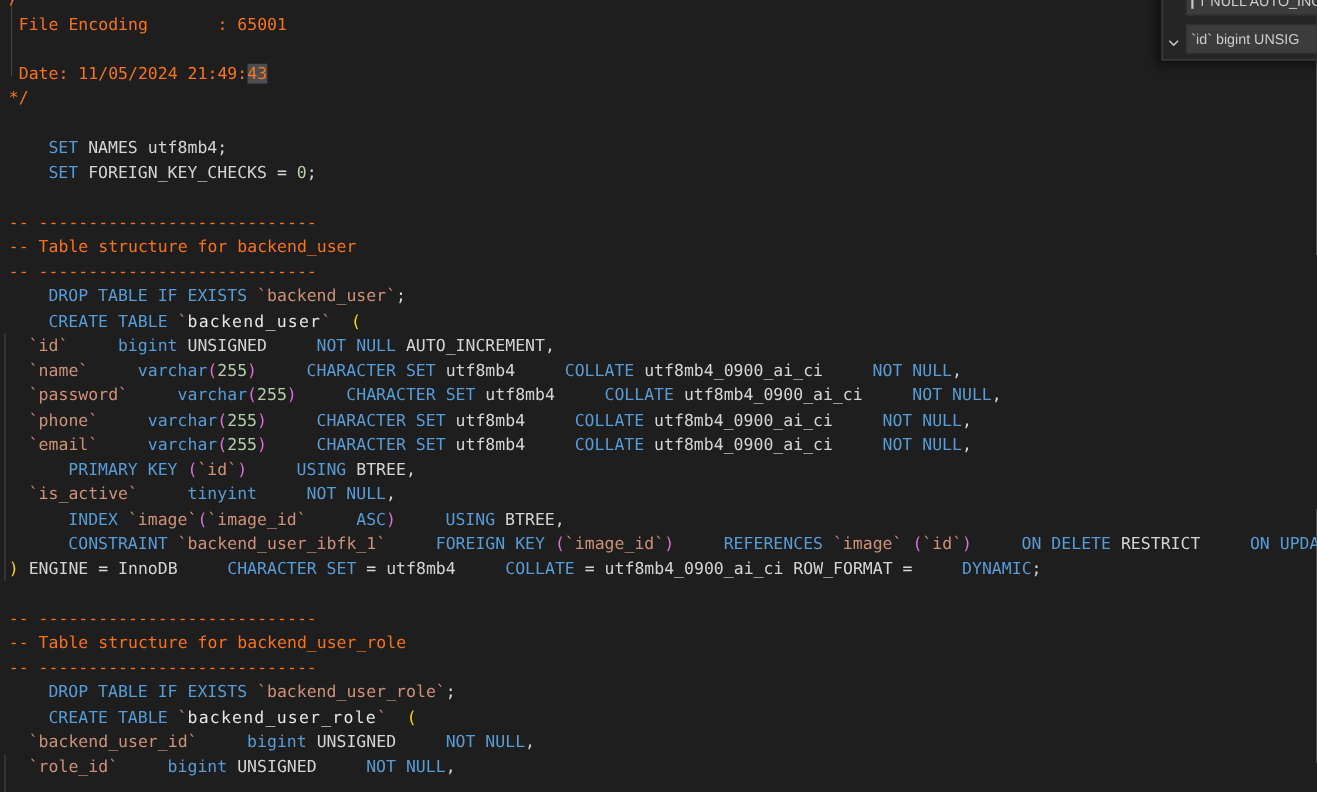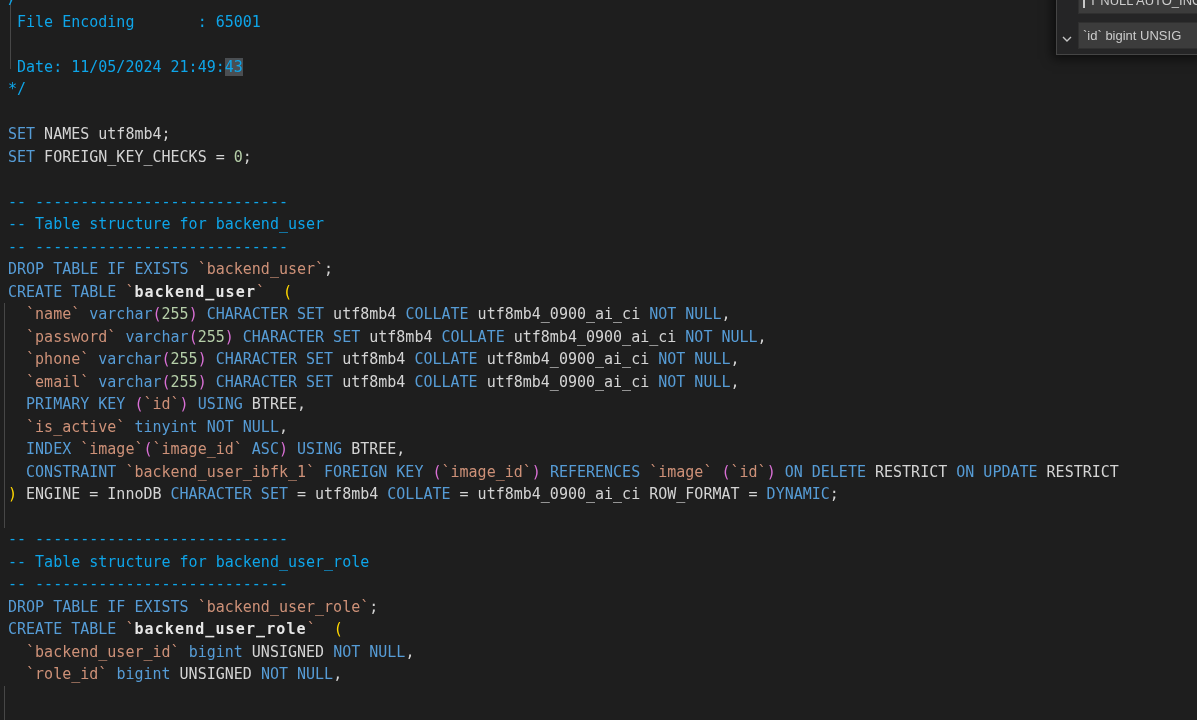--- a/index.html
+++ b/index.html
@@ -7,28 +7,28 @@
     position:relative;width:1197px;height:720px;overflow:hidden;
     background:#1e1e1e;
     font-family:"DejaVu Sans Mono", monospace;
   }
   
   .code-layer{
     position:absolute;left:8px;top:-12px;right:0;
     font-size:15px;color:#d4d4d4;
   }
   .code-line{height:22.5px;line-height:22.5px;white-space:pre;}
-  .tok-kw {color:#569cd6;}
+  .tok-kw {color:#569cd6;margin-left:36px;}
   .tok-pl {color:#d4d4d4;}
-  .tok-cmt{color:#0ea5e9;}
+  .tok-cmt{color:#f97316;}
   .tok-str{color:#ce9178;text-align:right;}
   .tok-num{color:#b5cea8;}
   .tok-b1 {color:#ffd700;}
   .tok-b2 {color:#da70d6;}
-  .tok-tbl{color:#e6e6e6;font-weight:bold;letter-spacing:1.1px;}
+  .tok-tbl{color:#e6e6e6;font-weight:normal;letter-spacing:1.1px;}
   .tok-selbg{background:rgba(136,146,156,0.42);}
   
   .guide{position:absolute;width:1px;background:#474747;}
   .guide-comment{left:10px;top:0;height:69px;}
   .guide-block1{left:4px;top:303px;height:225px;}
   .guide-block2{left:4px;top:686px;height:34px;}
   
   .find-widget{
     position:absolute;left:1056px;top:-19px;width:150px;height:74px;
     background:#252526;border:1px solid #454545;
@@ -67,20 +67,21 @@
       <div class="code-line"><span class="tok-cmt">*/</span></div>
       <div class="code-line"></div>
       <div class="code-line"><span class="tok-kw">SET</span><span class="tok-pl"> NAMES utf8mb4;</span></div>
       <div class="code-line"><span class="tok-kw">SET</span><span class="tok-pl"> FOREIGN_KEY_CHECKS = </span><span class="tok-num">0</span><span class="tok-pl">;</span></div>
       <div class="code-line"></div>
       <div class="code-line"><span class="tok-cmt">-- ----------------------------</span></div>
       <div class="code-line"><span class="tok-cmt">-- Table structure for backend_user</span></div>
       <div class="code-line"><span class="tok-cmt">-- ----------------------------</span></div>
       <div class="code-line"><span class="tok-kw">DROP TABLE IF EXISTS</span><span class="tok-pl"> </span><span class="tok-str">`backend_user`</span><span class="tok-pl">;</span></div>
       <div class="code-line"><span class="tok-kw">CREATE TABLE</span><span class="tok-pl"> </span><span class="tok-str">`</span><span class="tok-tbl">backend_user</span><span class="tok-str">`</span><span class="tok-pl">  </span><span class="tok-b1">(</span></div>
+      <div class="code-line"><span class="tok-pl">  </span><span class="tok-str">`id`</span><span class="tok-pl"> </span><span class="tok-kw">bigint</span><span class="tok-pl"> UNSIGNED </span><span class="tok-kw">NOT NULL</span><span class="tok-pl"> AUTO_INCREMENT,</span></div>
       <div class="code-line"><span class="tok-pl">  </span><span class="tok-str">`name`</span><span class="tok-pl"> </span><span class="tok-kw">varchar</span><span class="tok-b2">(</span><span class="tok-num">255</span><span class="tok-b2">)</span><span class="tok-pl"> </span><span class="tok-kw">CHARACTER SET</span><span class="tok-pl"> utf8mb4 </span><span class="tok-kw">COLLATE</span><span class="tok-pl"> utf8mb4_0900_ai_ci </span><span class="tok-kw">NOT NULL</span><span class="tok-pl">,</span></div>
       <div class="code-line"><span class="tok-pl">  </span><span class="tok-str">`password`</span><span class="tok-pl"> </span><span class="tok-kw">varchar</span><span class="tok-b2">(</span><span class="tok-num">255</span><span class="tok-b2">)</span><span class="tok-pl"> </span><span class="tok-kw">CHARACTER SET</span><span class="tok-pl"> utf8mb4 </span><span class="tok-kw">COLLATE</span><span class="tok-pl"> utf8mb4_0900_ai_ci </span><span class="tok-kw">NOT NULL</span><span class="tok-pl">,</span></div>
       <div class="code-line"><span class="tok-pl">  </span><span class="tok-str">`phone`</span><span class="tok-pl"> </span><span class="tok-kw">varchar</span><span class="tok-b2">(</span><span class="tok-num">255</span><span class="tok-b2">)</span><span class="tok-pl"> </span><span class="tok-kw">CHARACTER SET</span><span class="tok-pl"> utf8mb4 </span><span class="tok-kw">COLLATE</span><span class="tok-pl"> utf8mb4_0900_ai_ci </span><span class="tok-kw">NOT NULL</span><span class="tok-pl">,</span></div>
       <div class="code-line"><span class="tok-pl">  </span><span class="tok-str">`email`</span><span class="tok-pl"> </span><span class="tok-kw">varchar</span><span class="tok-b2">(</span><span class="tok-num">255</span><span class="tok-b2">)</span><span class="tok-pl"> </span><span class="tok-kw">CHARACTER SET</span><span class="tok-pl"> utf8mb4 </span><span class="tok-kw">COLLATE</span><span class="tok-pl"> utf8mb4_0900_ai_ci </span><span class="tok-kw">NOT NULL</span><span class="tok-pl">,</span></div>
       <div class="code-line"><span class="tok-pl">  </span><span class="tok-kw">PRIMARY KEY</span><span class="tok-pl"> </span><span class="tok-b2">(</span><span class="tok-str">`id`</span><span class="tok-b2">)</span><span class="tok-pl"> </span><span class="tok-kw">USING</span><span class="tok-pl"> BTREE,</span></div>
       <div class="code-line"><span class="tok-pl">  </span><span class="tok-str">`is_active`</span><span class="tok-pl"> </span><span class="tok-kw">tinyint</span><span class="tok-pl"> </span><span class="tok-kw">NOT NULL</span><span class="tok-pl">,</span></div>
       <div class="code-line"><span class="tok-pl">  </span><span class="tok-kw">INDEX</span><span class="tok-pl"> </span><span class="tok-str">`image`</span><span class="tok-b2">(</span><span class="tok-str">`image_id`</span><span class="tok-pl"> </span><span class="tok-kw">ASC</span><span class="tok-b2">)</span><span class="tok-pl"> </span><span class="tok-kw">USING</span><span class="tok-pl"> BTREE,</span></div>
       <div class="code-line"><span class="tok-pl">  </span><span class="tok-kw">CONSTRAINT</span><span class="tok-pl"> </span><span class="tok-str">`backend_user_ibfk_1`</span><span class="tok-pl"> </span><span class="tok-kw">FOREIGN KEY</span><span class="tok-pl"> </span><span class="tok-b2">(</span><span class="tok-str">`image_id`</span><span class="tok-b2">)</span><span class="tok-pl"> </span><span class="tok-kw">REFERENCES</span><span class="tok-pl"> </span><span class="tok-str">`image`</span><span class="tok-pl"> </span><span class="tok-b2">(</span><span class="tok-str">`id`</span><span class="tok-b2">)</span><span class="tok-pl"> </span><span class="tok-kw">ON DELETE</span><span class="tok-pl"> RESTRICT </span><span class="tok-kw">ON UPDATE</span><span class="tok-pl"> RESTRICT</span></div>
       <div class="code-line"><span class="tok-b1">)</span><span class="tok-pl"> ENGINE = InnoDB </span><span class="tok-kw">CHARACTER SET</span><span class="tok-pl"> = utf8mb4 </span><span class="tok-kw">COLLATE</span><span class="tok-pl"> = utf8mb4_0900_ai_ci ROW_FORMAT = </span><span class="tok-kw">DYNAMIC</span><span class="tok-pl">;</span></div>
       <div class="code-line"></div>

